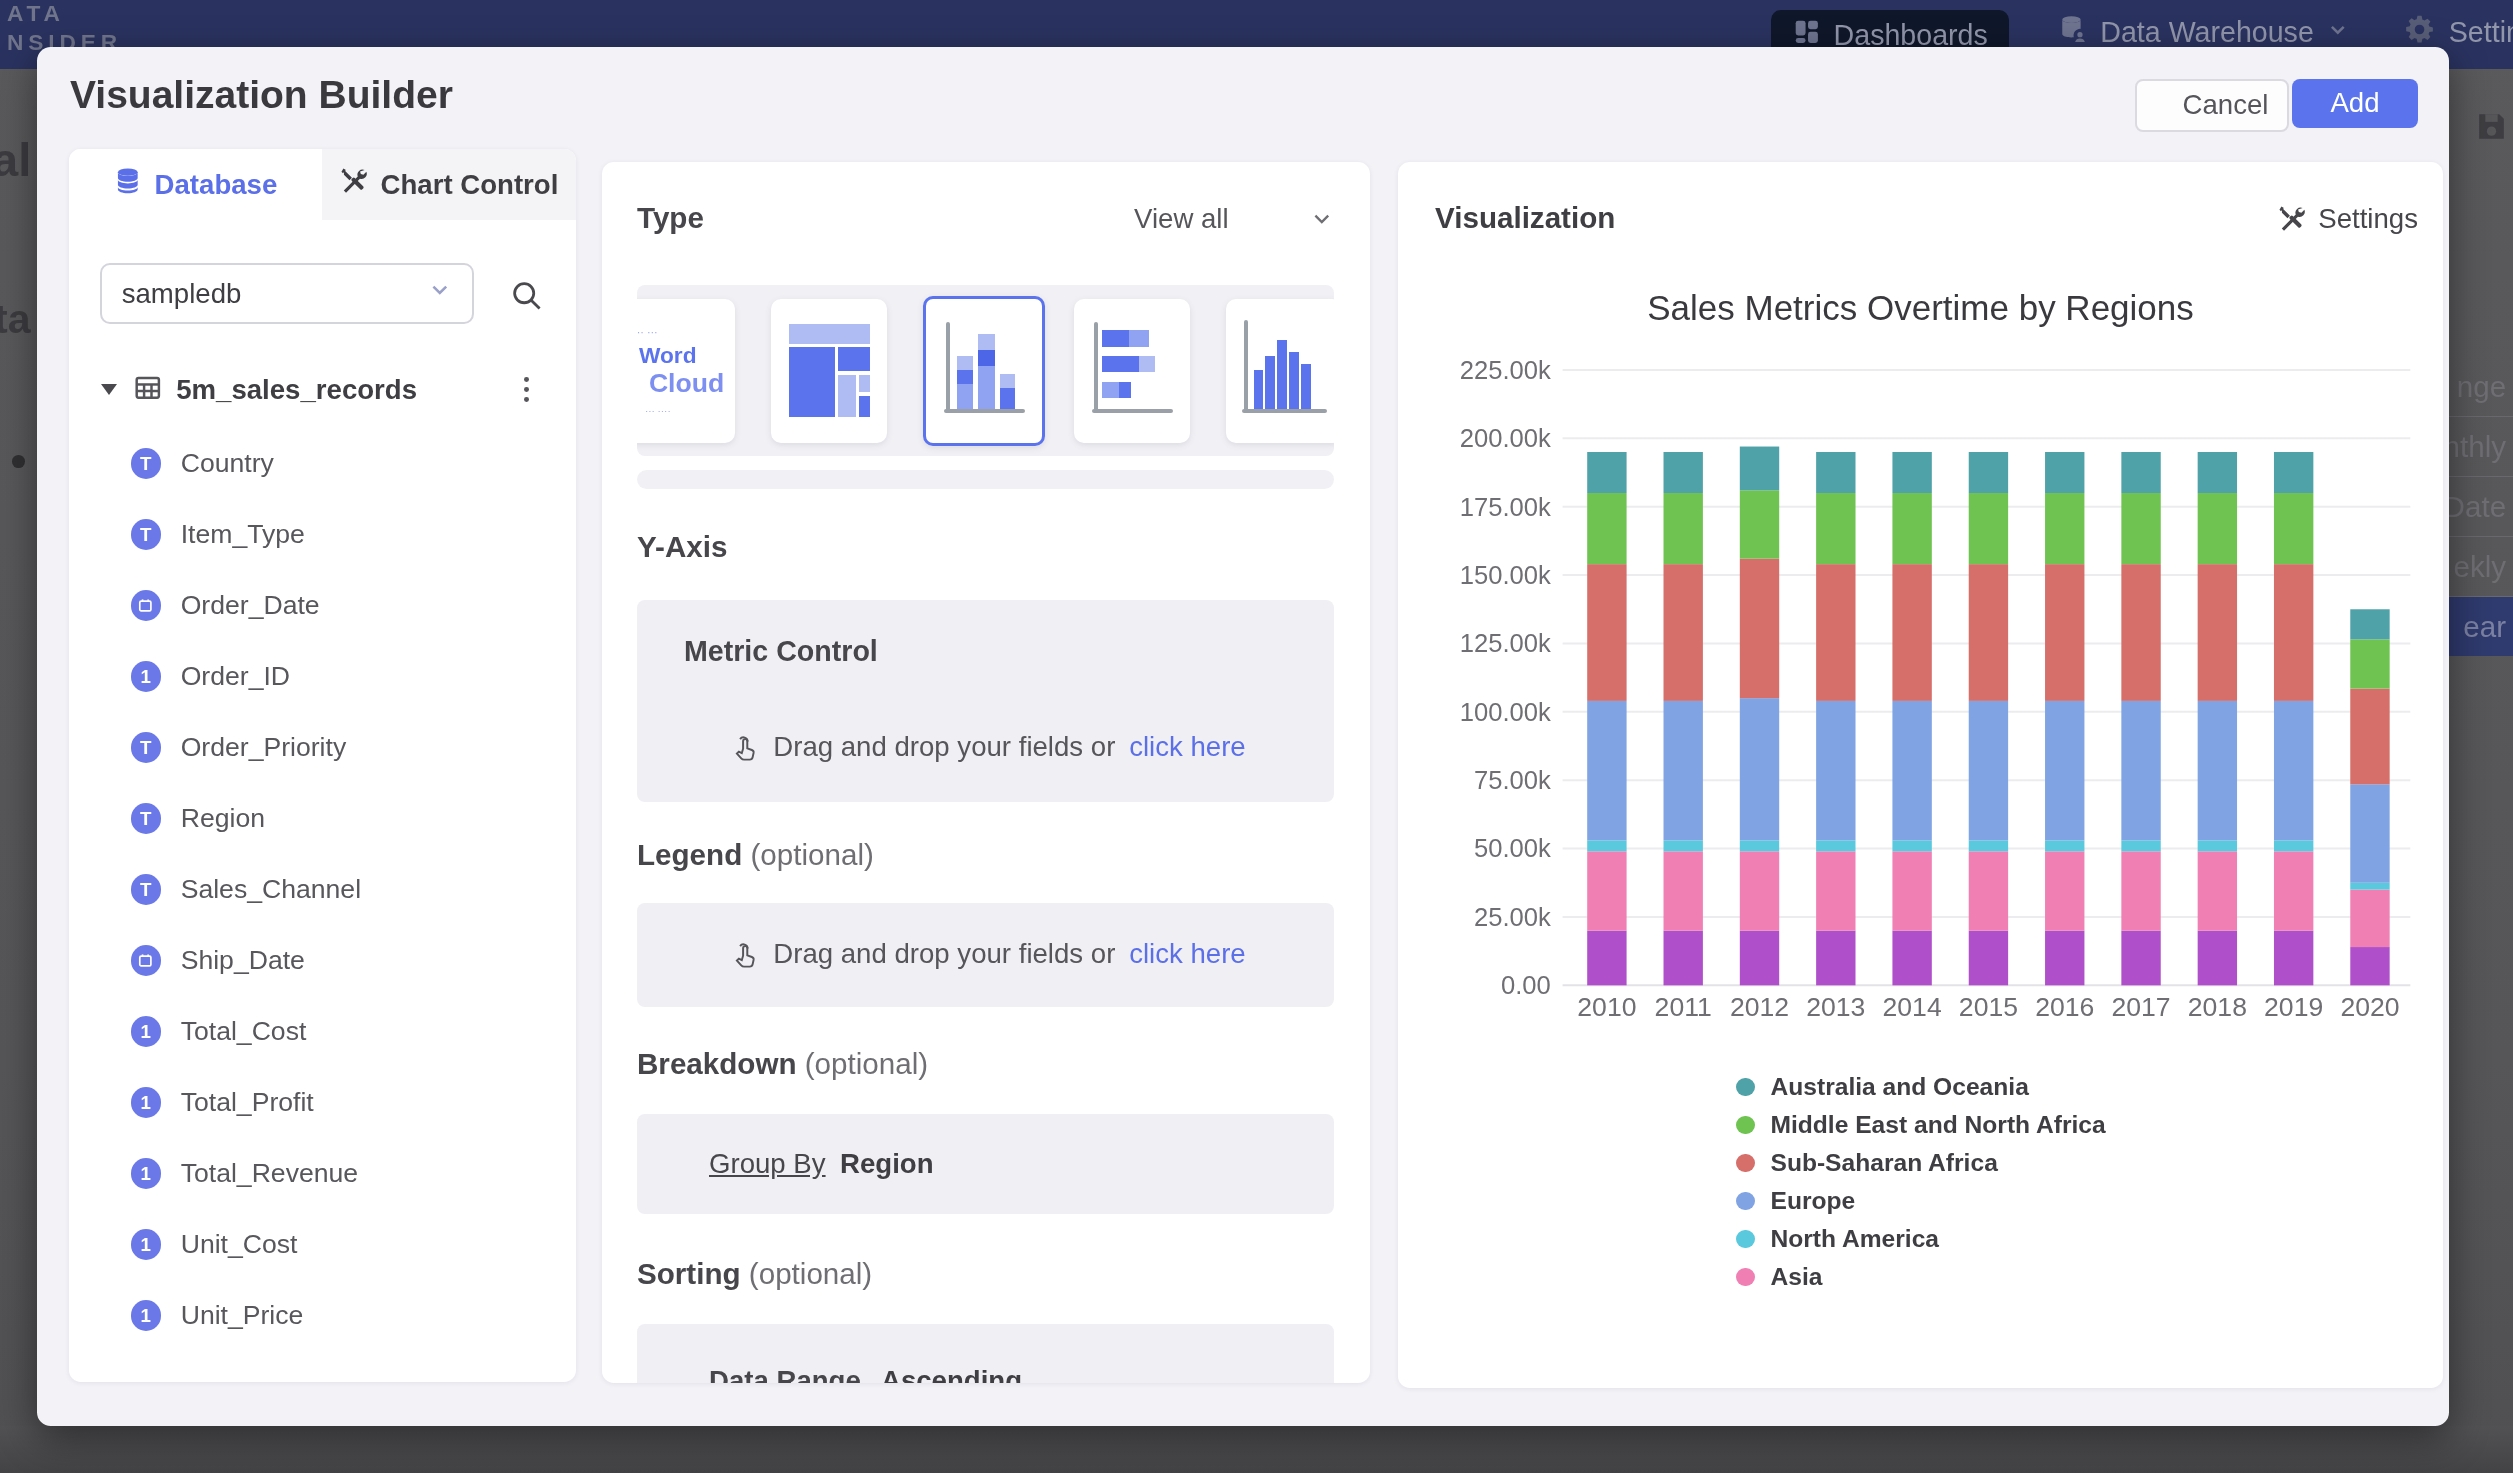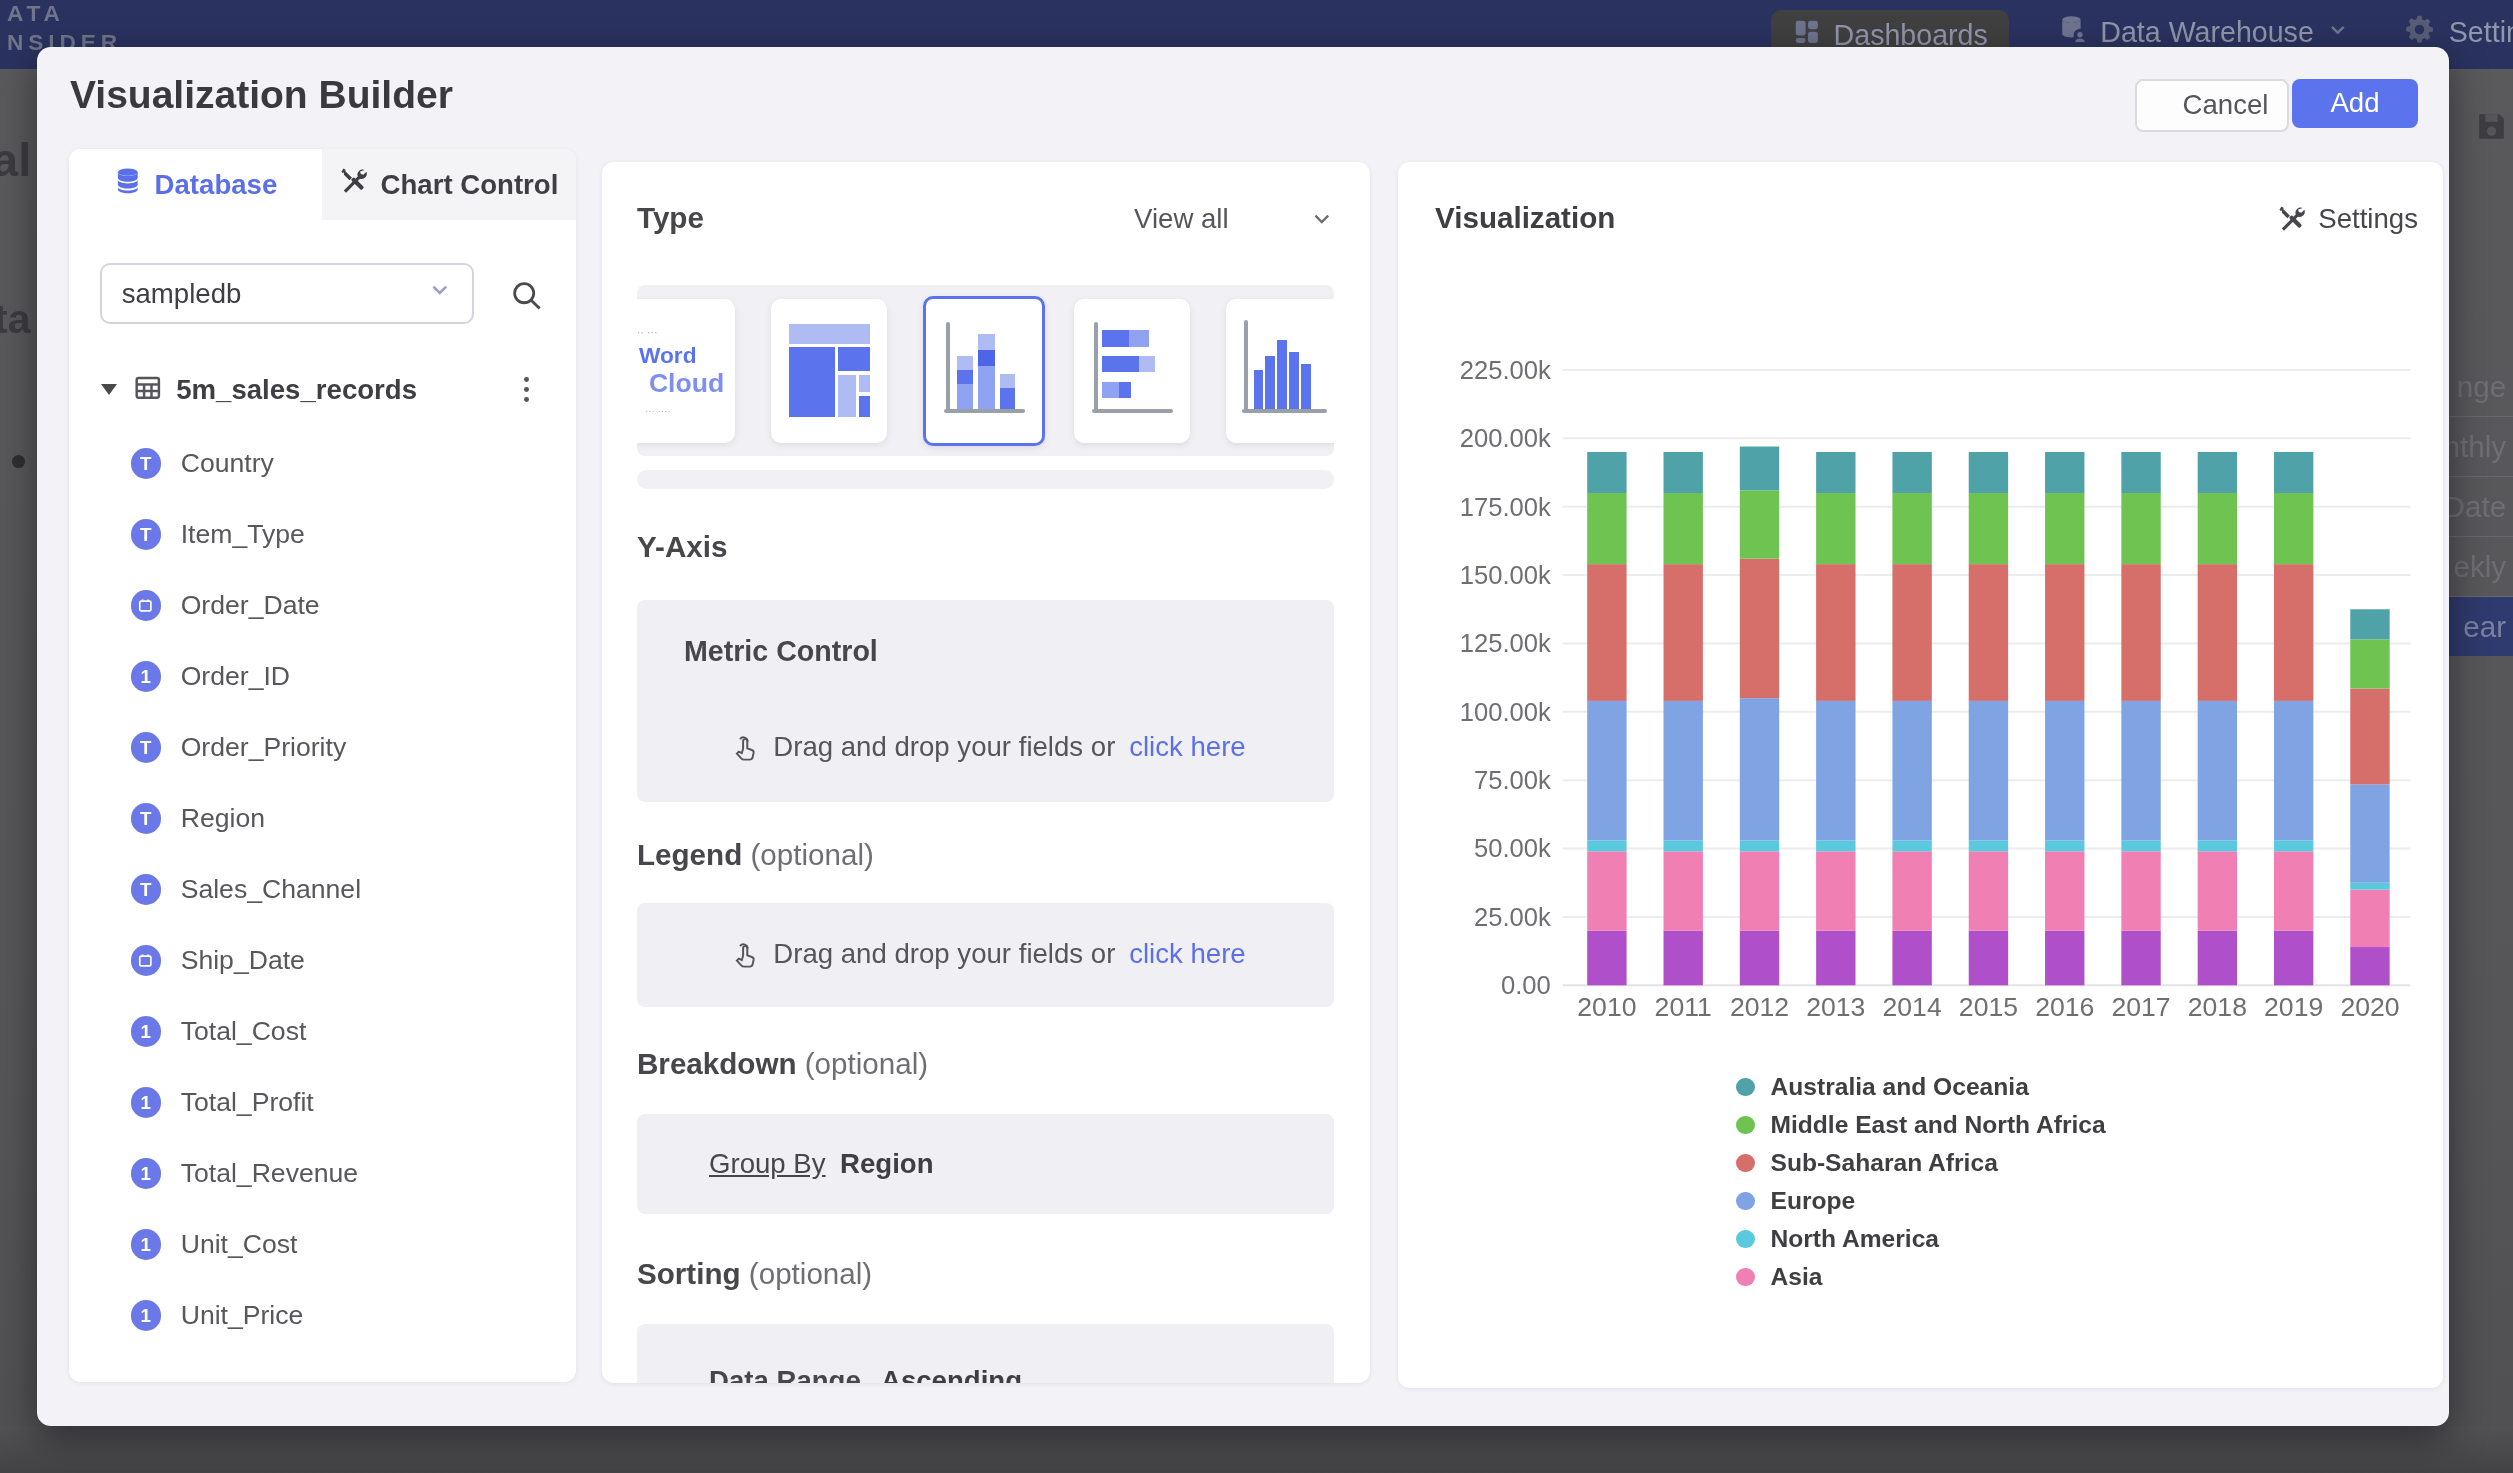--- a/index.html
+++ b/index.html
@@ -4,21 +4,21 @@
 <style>
   html,body{margin:0;padding:0;background:#333;}
   #page{position:relative;width:2514px;height:1474px;overflow:hidden;
         font-family:"Liberation Sans","DejaVu Sans",sans-serif;
         background:linear-gradient(180deg,#5A5A5D 0%,#565659 72%,#505053 100%);}
   .abs{position:absolute;}
   
   #topbar{left:0;top:0;width:2514px;height:69px;background:#2A3360;}
   .brand{color:#70758C;font-weight:bold;font-size:22.7px;letter-spacing:4.9px;line-height:22.7px;}
   .navitem{display:flex;align-items:center;gap:11.8px;color:#9296AB;font-size:28.6px;white-space:nowrap;}
-  #nav-dashboards{left:1771px;top:9.9px;width:238px;height:51px;background:#404040;border-radius:9.9px;justify-content:center;}
+  #nav-dashboards{left:1771px;top:9.9px;width:238px;height:51px;background:#0f172a;border-radius:9.9px;justify-content:center;}
   #bottom-shade{left:0;top:1426px;width:2514px;height:47px;background:linear-gradient(180deg,#525255,#434346);}
   .frag{color:#3C3C40;font-weight:bold;}
   .menurow{height:59px;display:flex;align-items:center;justify-content:flex-end;
            padding-right:7.9px;color:#6E6E73;font-size:29.6px;border-bottom:1px solid #68686D;}
   .menurow.sel{background:#2F3A6E;color:#7A81A1;border-bottom:none;}
   
   #modal{left:37px;top:47px;width:2412px;height:1379px;background:#F2F2F7;border-radius:13.8px;
          box-shadow:0 11.8px 39px rgba(0,0,0,.45);}
   #modal-title{left:33px;top:25.6px;font-size:39px;font-weight:600;color:#3A3A3E;}
   .btn{display:flex;align-items:center;justify-content:center;font-size:27.6px;border-radius:7.9px;cursor:pointer;}
@@ -358,20 +358,21 @@
     <div id="viz-card" class="abs card">
       <div class="abs" style="left:37px;top:39px;font-size:29.6px;font-weight:bold;color:#3F3F43;">Visualization</div>
       <div class="abs" style="left:867px;top:41px;width:153px;display:flex;align-items:center;justify-content:flex-end;gap:11.8px;font-size:27.6px;color:#46464B;cursor:pointer;">
         <svg width="29.6" height="29.6" viewBox="0 0 24 24" fill="#46464B">
             <path d="M4 3l6.5 6.5-2 2L4 7zM3.2 5.9L2 4.7 3.6 2l2 1.2z"></path>
             <rect x="9" y="12.6" width="12" height="3.4" rx="1.2" transform="rotate(45 15 14.3)"></rect>
             <path d="M20.8 3.2a4.2 4.2 0 0 0-5.6 5.3L3.9 19.8l1.8 1.8L17 10.3a4.2 4.2 0 0 0 5.2-5.6l-2.4 2.4-2.1-.6-.6-2.1z"></path>
           </svg>
         <span>Settings</span>
       </div>
+      <div id="viz-title" class="abs">Sales Metrics Overtime by Regions</div>
       <svg id="chart-svg" class="abs" style="left:9.9px;top:180px;" width="1024" height="690" viewBox="0 0 1040 700">
           <line x1="157" x2="1018" y1="653" y2="653" stroke="#E3E3E7" stroke-width="2"></line>
           <text x="145" y="662" text-anchor="end" font-size="26" fill="#6E6E73">0.00</text>
           <line x1="157" x2="1018" y1="583.5555555555555" y2="583.5555555555555" stroke="#ECECEF" stroke-width="2"></line>
           <text x="145" y="592.5555555555555" text-anchor="end" font-size="26" fill="#6E6E73">25.00k</text>
           <line x1="157" x2="1018" y1="514.1111111111111" y2="514.1111111111111" stroke="#ECECEF" stroke-width="2"></line>
           <text x="145" y="523.1111111111111" text-anchor="end" font-size="26" fill="#6E6E73">50.00k</text>
           <line x1="157" x2="1018" y1="444.6666666666667" y2="444.6666666666667" stroke="#ECECEF" stroke-width="2"></line>
           <text x="145" y="453.6666666666667" text-anchor="end" font-size="26" fill="#6E6E73">75.00k</text>
           <line x1="157" x2="1018" y1="375.22222222222223" y2="375.22222222222223" stroke="#ECECEF" stroke-width="2"></line>

